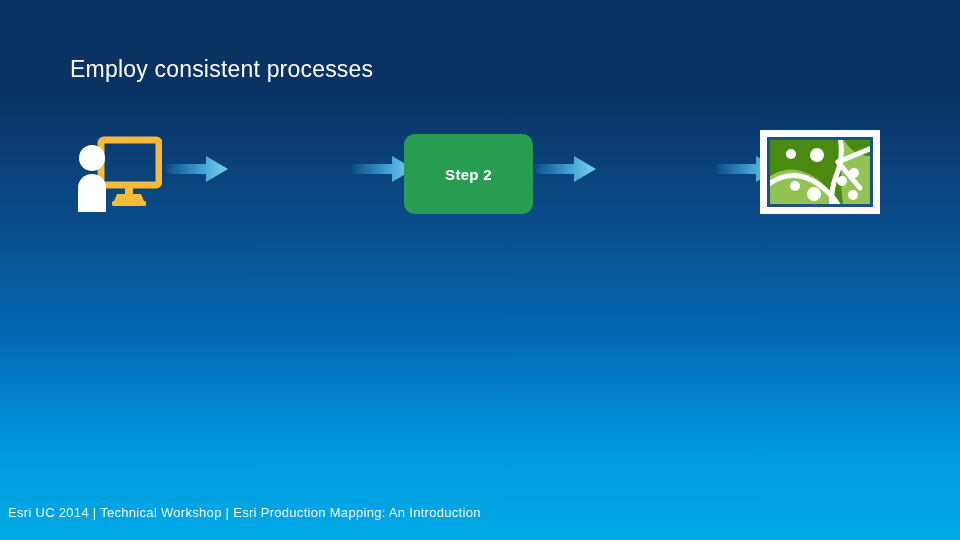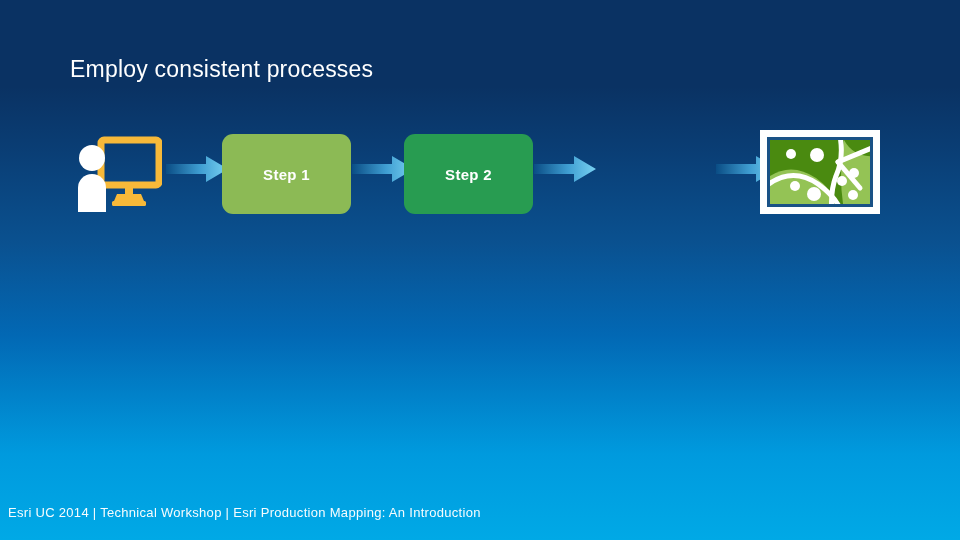--- a/index.html
+++ b/index.html
@@ -151,23 +151,20 @@
           <linearGradient id="ag1" x1="0" y1="0" x2="1" y2="0">
             <stop offset="0%" stop-color="#0a4d85"></stop>
             <stop offset="55%" stop-color="#3f9ed2"></stop>
             <stop offset="100%" stop-color="#79d2f2"></stop>
           </linearGradient>
         </defs>
         <path d="M0 8 h40 v-8 l22 13 l-22 13 v-8 h-40 z" fill="url(#ag1)"></path>
       </svg>
     </div>
 
-    <div class="step-box" id="step-box-1">
-      <span class="step-label">Step 1</span>
-    </div>
 
     <div class="arrow" id="arrow-2">
       <svg width="62" height="26" viewBox="0 0 62 26" xmlns="http://www.w3.org/2000/svg">
         <defs>
           <linearGradient id="ag2" x1="0" y1="0" x2="1" y2="0">
             <stop offset="0%" stop-color="#0a4d85"></stop>
             <stop offset="55%" stop-color="#3f9ed2"></stop>
             <stop offset="100%" stop-color="#79d2f2"></stop>
           </linearGradient>
         </defs>

